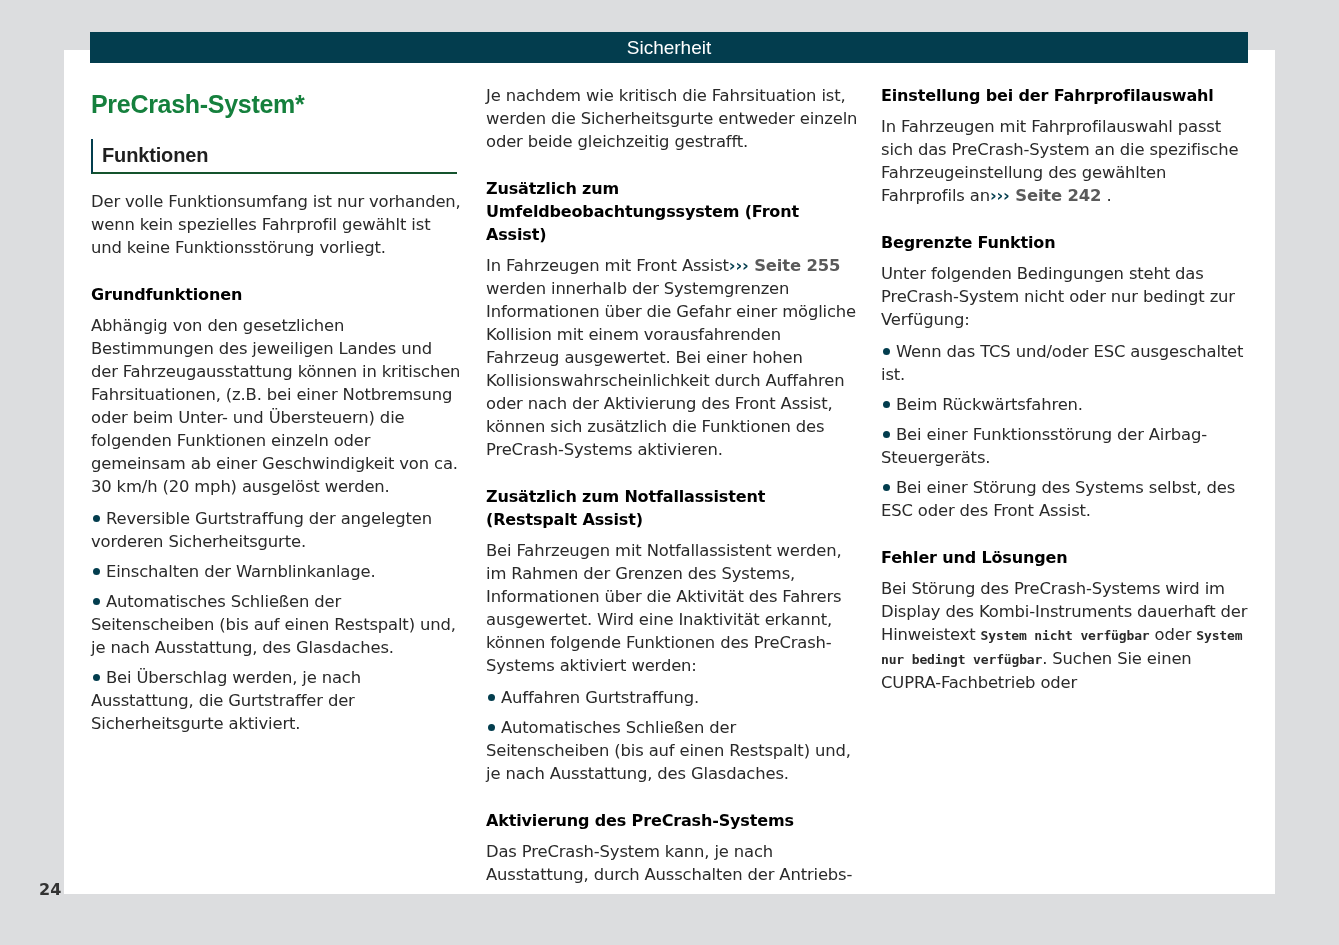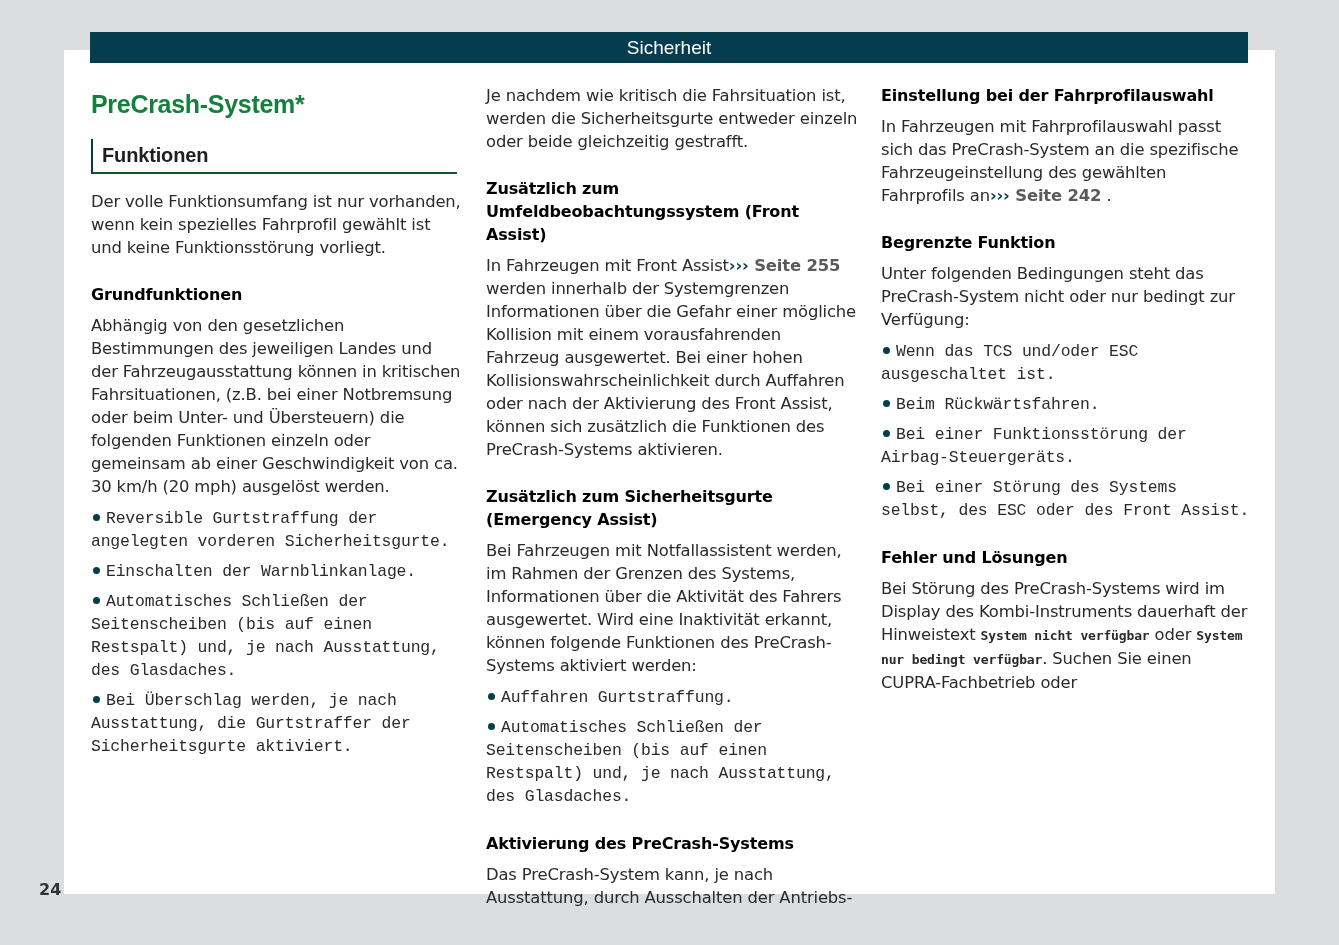--- a/index.html
+++ b/index.html
@@ -58,21 +58,21 @@
     line-height: 24px;
   }
   .h3 {
     font-weight: bold;
     font-size: 16px;
     color: #000000;
     margin: 24px 0 8px 0;
     line-height: 23px;
   }
   .col > .h3:first-child { margin-top: 0; }
-  ul.bullets { list-style: none; margin: 0 0 9px 0; padding: 0; font-family: Liberation Mono, monospace; }
+  ul.bullets { list-style: none; margin: 0 0 9px 0; padding: 0; }
   ul.bullets li { margin: 0 0 7px 0; }
   .dot {
     display: inline-block; width: 7px; height: 7px; border-radius: 50%;
     background: #033d4e; margin: 0 6px 2px 2px; vertical-align: middle;
   }
   .ref { font-weight: bold; color: #5a5a5a; }
   .ref-arrow { color: #033d4e; font-weight: bold; }
   .mono { font-family: "DejaVu Sans Mono", monospace; font-weight: bold; font-size: 13px; }
   .page-num {
     position: absolute; left: 39px; top: 880px;
@@ -99,21 +99,21 @@
     <li><span class="dot"></span><span>Einschalten der Warnblinkanlage.</span></li>
     <li><span class="dot"></span><span>Automatisches Schließen der Seitenscheiben (bis auf einen Restspalt) und, je nach Ausstattung, des Glasdaches.</span></li>
     <li><span class="dot"></span><span>Bei Überschlag werden, je nach Ausstattung, die Gurtstraffer der Sicherheitsgurte aktiviert.</span></li>
   </ul>
 </div>
 
 <div class="col col2">
   <p>Je nachdem wie kritisch die Fahrsituation ist, werden die Sicherheitsgurte entweder einzeln oder beide gleichzeitig gestrafft.</p>
   <div class="h3">Zusätzlich zum Umfeldbeobachtungssystem (Front Assist)</div>
   <p><span>In Fahrzeugen mit Front Assist</span><a class="ref"><span class="ref-arrow">›››</span> <span>Seite 255</span></a><span> werden innerhalb der Systemgrenzen Informationen über die Gefahr einer mögliche Kollision mit einem vorausfahrenden Fahrzeug ausgewertet. Bei einer hohen Kollisionswahrscheinlichkeit durch Auffahren oder nach der Aktivierung des Front Assist, können sich zusätzlich die Funktionen des PreCrash-Systems aktivieren.</span></p>
-  <div class="h3">Zusätzlich zum Sicherheitsgurte (Emergency Assist)</div>
+  <div class="h3">Zusätzlich zum Notfallassistent (Restspalt Assist)</div>
   <p>Bei Fahrzeugen mit Notfallassistent werden, im Rahmen der Grenzen des Systems, Informationen über die Aktivität des Fahrers ausgewertet. Wird eine Inaktivität erkannt, können folgende Funktionen des PreCrash-Systems aktiviert werden:</p>
   <ul class="bullets">
     <li><span class="dot"></span><span>Auffahren Gurtstraffung.</span></li>
     <li><span class="dot"></span><span>Automatisches Schließen der Seitenscheiben (bis auf einen Restspalt) und, je nach Ausstattung, des Glasdaches.</span></li>
   </ul>
   <div class="h3">Aktivierung des PreCrash-Systems</div>
   <p>Das PreCrash-System kann, je nach Ausstattung, durch Ausschalten der Antriebs-</p>
 </div>
 
 <div class="col col3">

